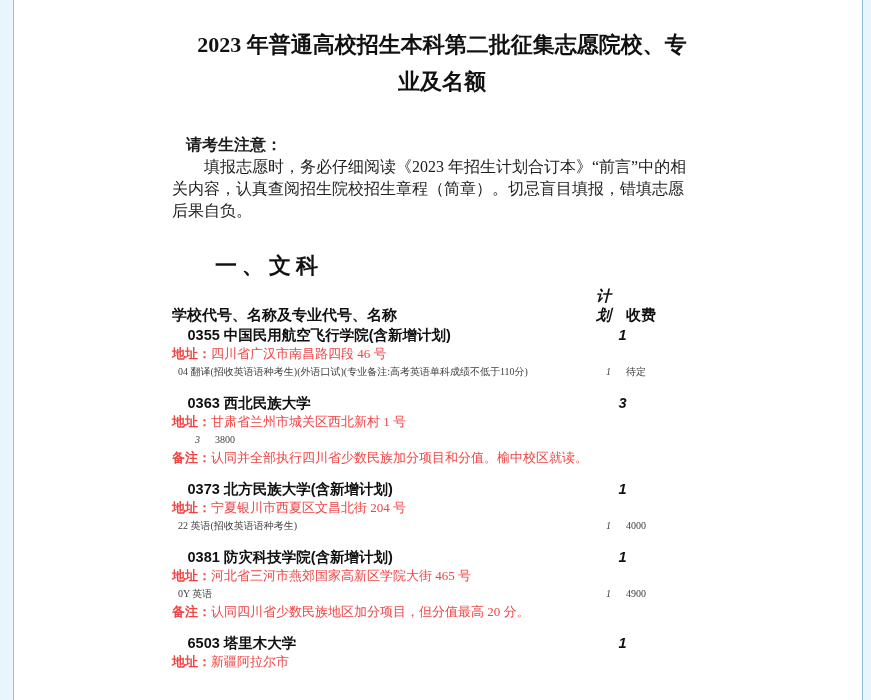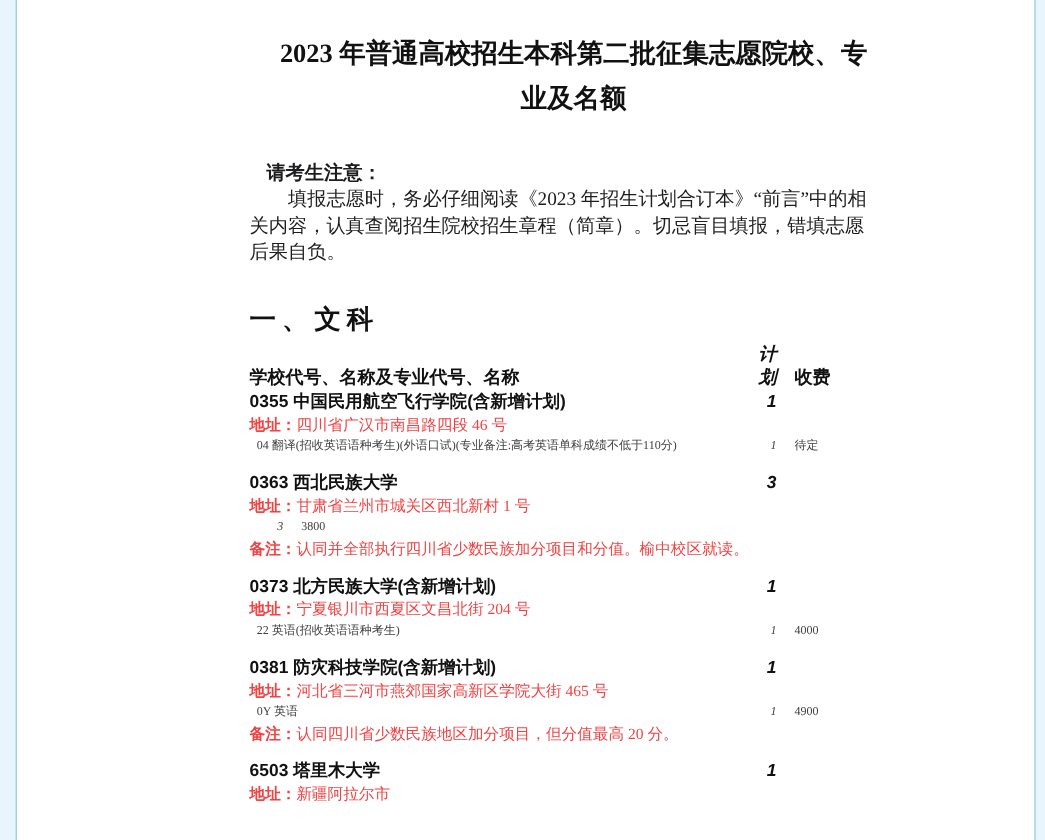--- a/index.html
+++ b/index.html
@@ -11,21 +11,20 @@
     overflow: hidden;
     position: relative;
   }
   .page {
     position: absolute;
     top: 0; bottom: 0;
     left: 13px; right: 8px;
     background: #ffffff;
     border-left: 1px solid #8fc3e2;
     border-right: 1px solid #8fc3e2;
-    padding-left: 36px;
   }
   .content {
     margin-left: 158px;
     width: 540px;
     padding-top: 26px;
   }
   .doc-title {
     width: 505px;
     margin: 0 auto 34px auto;
     text-align: center;
@@ -39,20 +38,21 @@
   .notice-heading { font-weight: bold; margin-left: 14px; }
   .notice-body { text-indent: 2em; }
   .section-heading {
     margin-top: 30px;
     font-family: "Liberation Sans", sans-serif;
     font-size: 22px;
     font-weight: bold;
     letter-spacing: 5px;
     line-height: 28px;
     color: #111;
+    margin-left: 43px;
   }
   .row { display: flex; align-items: flex-end; }
   .c-name { width: 411px; }
   .c-plan { width: 28px; text-align: right; flex: none; font-style: italic; }
   .c-fee  { width: 70px; padding-left: 15px; flex: none; }
   .header-row {
     margin-top: 6px;
     font-family: "Liberation Sans", sans-serif;
     font-weight: bold;
     font-size: 15px;
@@ -60,20 +60,21 @@
     color: #111;
   }
   .schools { margin-top: 2px; }
   .school { margin-bottom: 13px; }
   .school-row {
     font-family: "Liberation Sans", sans-serif;
     font-weight: bold;
     font-size: 14.5px;
     line-height: 19px;
     color: #111;
+    justify-content: center;
   }
   .addr-row, .note-row {
     font-size: 13px;
     line-height: 18px;
     color: #ef4444;
   }
   .addr-label, .note-label { font-weight: bold; }
   .major-row { font-size: 10px; line-height: 18px; color: #404040; }
   .major-text { padding-left: 28px; text-indent: -22px; }
 </style>

